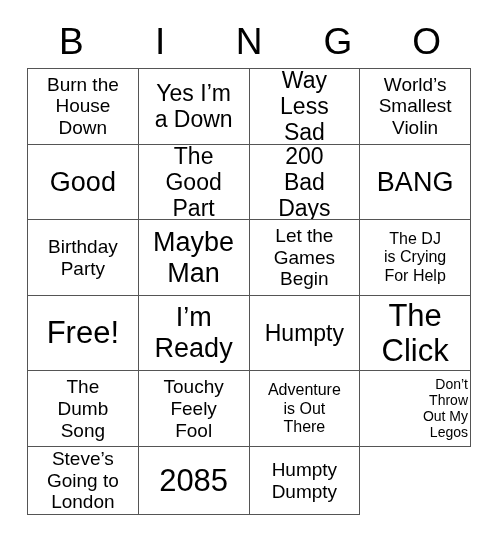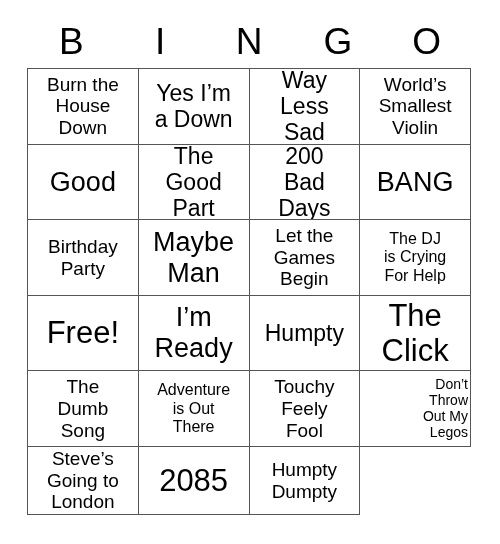--- a/index.html
+++ b/index.html
@@ -164,28 +164,28 @@
     <div class="cell">
         <span class="cell-text fs-xxl">The
 Click</span>
       </div>
     <div class="cell">
         <span class="cell-text fs-md">The
 Dumb
 Song</span>
       </div>
     <div class="cell">
+        <span class="cell-text fs-md">Touchy
+Feely
+Fool</span>
+      </div>
+    <div class="cell">
         <span class="cell-text fs-sm">Adventure
 is Out
 There</span>
-      </div>
-    <div class="cell">
-        <span class="cell-text fs-md">Touchy
-Feely
-Fool</span>
       </div>
 
     <div class="cell">
         <span class="cell-text fs-xs">Don’t
 Throw
 Out My
 Legos</span>
       </div>
     <div class="cell">
         <span class="cell-text fs-md">Steve’s

